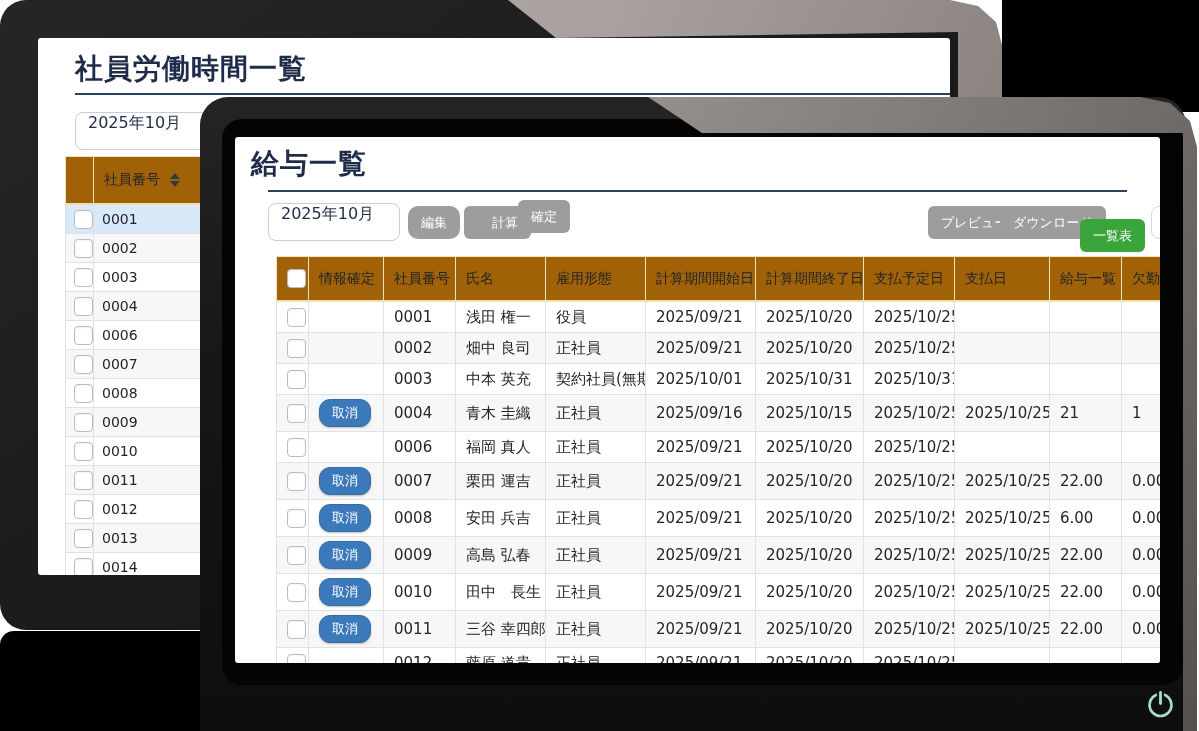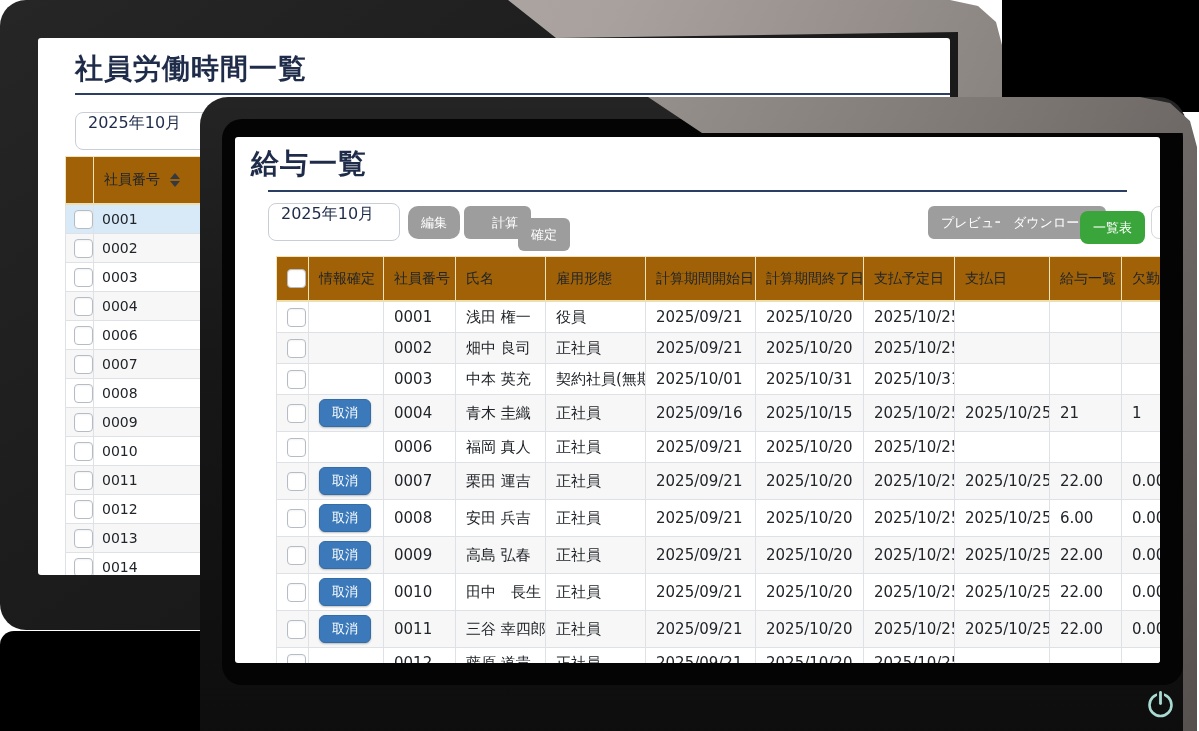--- a/index.html
+++ b/index.html
@@ -50,21 +50,21 @@
 
   
   .tbl-front th{font-size:14px;padding:12px 10px;}
   .tbl-front td{font-size:15px;padding:4px 10px;height:22px;vertical-align:middle;}
   
   .tbl-back th{font-size:14px;padding:14px 10px;}
   .tbl-back td{font-size:14px;padding:4px 8px;height:20px;vertical-align:middle;}
 
   .cb{width:17px;height:17px;border:1px solid #b6bcc4;border-radius:4px;background:#fff;
     box-shadow:inset 0 1px 2px rgba(0,0,0,.05);}
-  .btn-cancel{background:#3b79ba;border:1px solid #336da8;color:#fff;border-radius:6px;font-size:13px;
+  .btn-cancel{background:#3b79ba;border:1px solid #336da8;color:#fff;border-radius:11px;font-size:13px;
     height:28px;padding:0 12px;display:inline-flex;align-items:center;box-shadow:0 1px 2px rgba(0,0,0,.25);
     cursor:pointer;font-family:inherit;}
   .sort-icon{display:inline-flex;flex-direction:column;gap:2px;margin-left:10px;vertical-align:middle;}
   .sort-icon .up{width:0;height:0;border-left:5px solid transparent;border-right:5px solid transparent;border-bottom:6px solid #343a40;}
   .sort-icon .down{width:0;height:0;border-left:5px solid transparent;border-right:5px solid transparent;border-top:6px solid #343a40;}
 </style>
 </head>
 <body>
 
 <div id="stage">
@@ -206,25 +206,25 @@
   <div class="screen-front">
     <div class="win-title" style="left:16px;top:8px;">給与一覧</div>
     <div class="title-line" style="left:33px;top:53px;width:859px;"></div>
 
     <div class="month-select" style="left:33px;top:66px;width:132px;">
       <span>2025年10月</span>
     </div>
 
     <button class="btn btn-gray" style="left:173px;top:69px;border-radius:10px;">編集</button>
     <button class="btn btn-gray" style="left:229px;top:69px;padding-left:28px;">計算</button>
-    <button class="btn btn-gray" style="left:283px;top:81px;">確定</button>
+    <button class="btn btn-gray" style="left:283px;top:63px;">確定</button>
 
     <button class="btn btn-gray" style="left:693px;top:69px;">プレビュー</button>
     <button class="btn btn-gray" style="left:765px;top:69px;">ダウンロード</button>
-    <button class="btn btn-green" style="left:845px;top:74px;border-radius:8px;">一覧表</button>
+    <button class="btn btn-green" style="left:845px;top:82px;">一覧表</button>
     <button class="btn btn-partial" style="left:916px;top:69px;width:40px;"></button>
 
     <div class="tbl" style="left:41px;top:119px;width:1000px;">
       <table class="tbl-front" style="width:925px;">
         <colgroup>
           <col style="width:32px">
             <col style="width:75px">
             <col style="width:72px">
             <col style="width:90px">
           <col style="width:100px">

